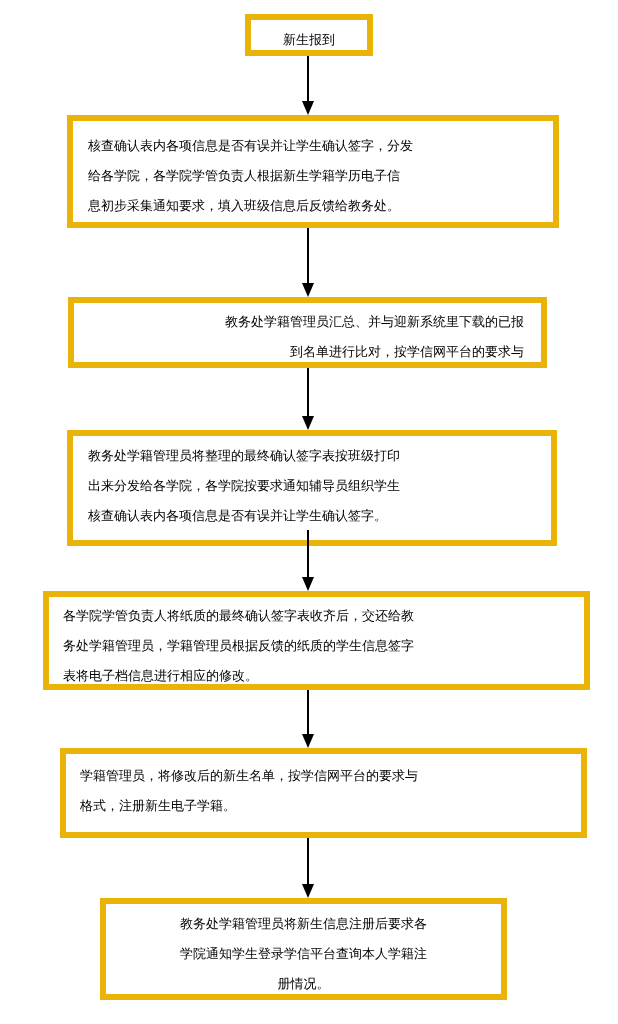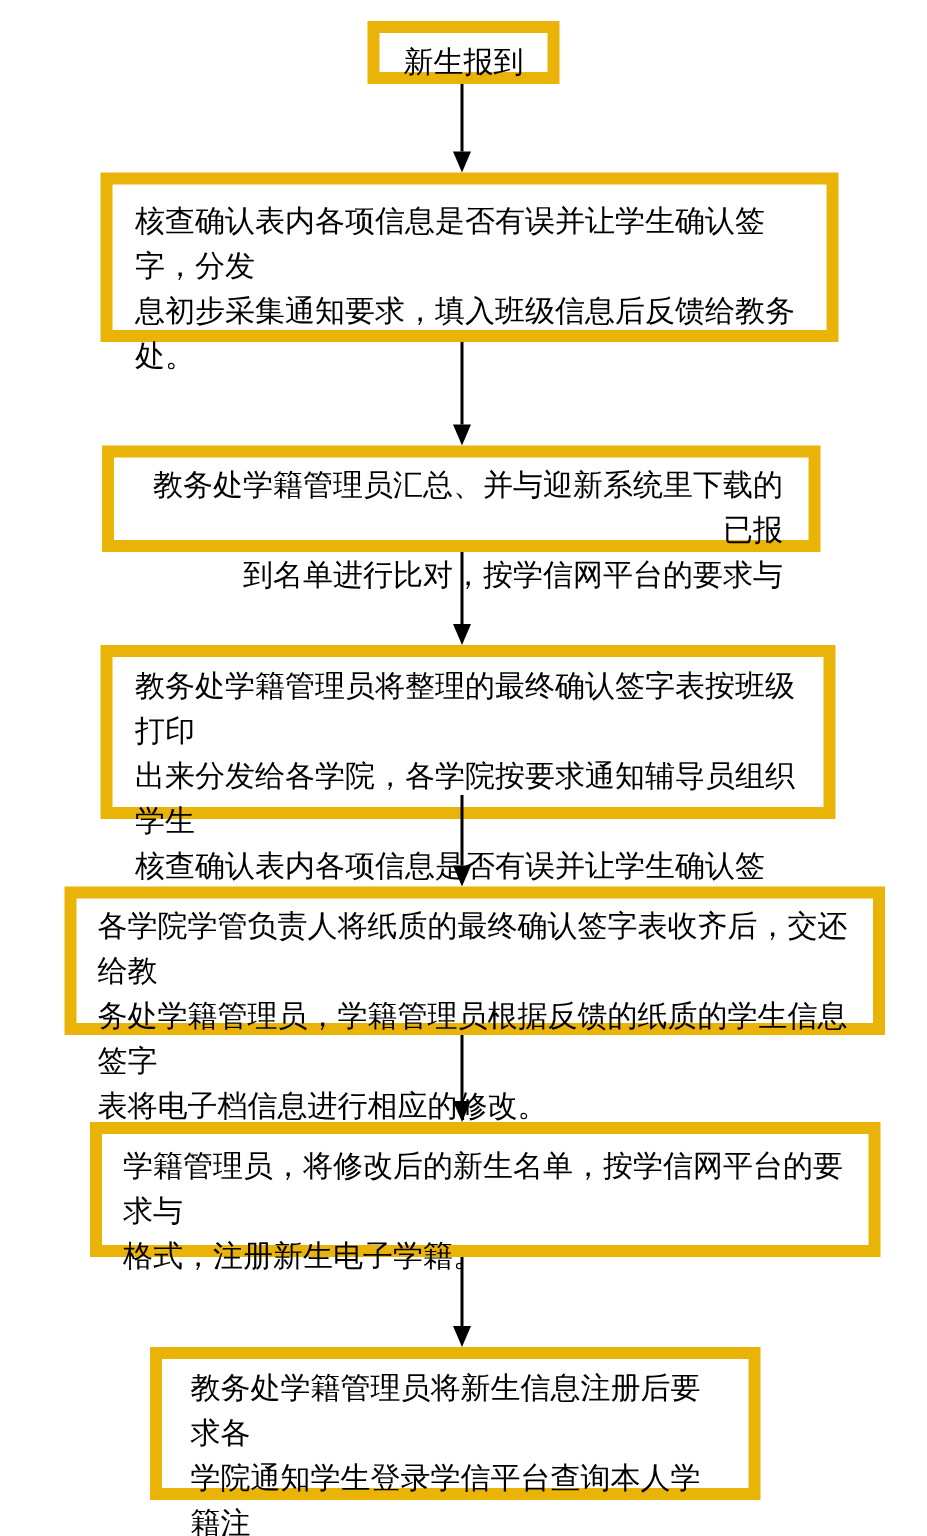--- a/index.html
+++ b/index.html
@@ -12,39 +12,39 @@
     width: 618px;
     height: 1024px;
     background: #ffffff;
     font-family: "Liberation Serif", "DejaVu Serif", serif;
     color: #000000;
     overflow: hidden;
   }
   .node {
     position: absolute;
     box-sizing: border-box;
-    border: 8px solid #eab308;
+    border: 6px solid #eab308;
     background: #ffffff;
-    font-size: 20px;
+    font-size: 13px;
     line-height: 30px;
     text-align: left;
     word-break: break-all;
   }
   .node .tline { display: block; }
 
   #node-start {
     left: 245px; top: 14px; width: 128px; height: 42px;
     text-align: center; padding-top: 5px;
   }
   #node-step1 { left: 67px;  top: 115px; width: 492px; height: 113px; padding: 10px 15px 0; }
   #node-step2 { left: 68px;  top: 297px; width: 479px; height: 71px;  padding: 4px 17px 0; text-align: right; }
   #node-step3 { left: 67px;  top: 430px; width: 490px; height: 116px; padding: 5px 15px 0; }
   #node-step4 { left: 43px;  top: 591px; width: 547px; height: 99px;  padding: 4px 14px 0; }
   #node-step5 { left: 60px;  top: 748px; width: 527px; height: 90px;  padding: 7px 14px 0; }
-  #node-step6 { left: 100px; top: 898px; width: 407px; height: 102px; padding: 5px 19px 0; }
+  #node-step6 { left: 100px; top: 898px; width: 407px; height: 102px; padding: 5px 19px 0; text-align: center; }
 
   .arrow {
     position: absolute;
     width: 14px;
     display: flex;
     flex-direction: column;
     align-items: center;
   }
   .arrow .shaft {
     width: 2px;
@@ -73,20 +73,21 @@
     <span class="tline">新生报到</span>
   </div>
 
   <div class="arrow" id="arrow-1">
     <span class="shaft"></span>
     <span class="head"></span>
   </div>
 
   <div class="node" id="node-step1">
     <span class="tline">核查确认表内各项信息是否有误并让学生确认签字，分发</span>
+    <span class="tline">给各学院，各学院学管负责人根据新生学籍学历电子信</span>
     <span class="tline">息初步采集通知要求，填入班级信息后反馈给教务处。</span>
   </div>
 
   <div class="arrow" id="arrow-2">
     <span class="shaft"></span>
     <span class="head"></span>
   </div>
 
   <div class="node" id="node-step2">
     <span class="tline">教务处学籍管理员汇总、并与迎新系统里下载的已报</span>

